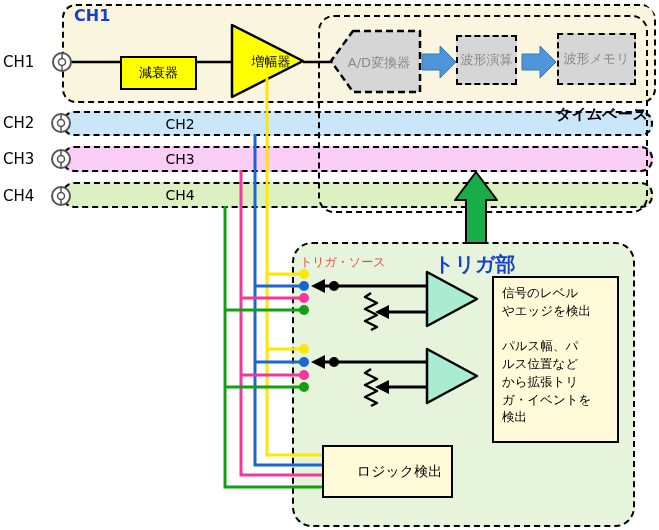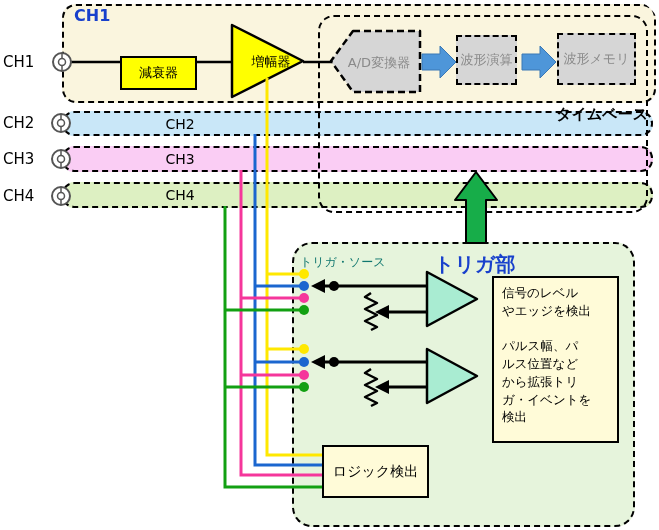--- a/index.html
+++ b/index.html
@@ -54,31 +54,31 @@
     background:#FFFBD8;border:2px solid #000;z-index:6;
     padding:6px 0 12px 8px;box-sizing:content-box;
   }
   .note-text{
     font-size:12.5px;line-height:1.42;color:#000;white-space:pre-line;
   }
   .logic-box{
     left:322px;top:445px;width:103px;height:49px;
     background:#FFFBD8;border:2px solid #000;z-index:6;
     display:flex;align-items:center;justify-content:center;
-    font-size:14px;color:#000;
+    font-size:14px;color:#000;padding-left:24px;
   }
   
   .ch1-title{left:74px;top:6px;font-size:16px;font-weight:bold;color:#1840CC;z-index:5;}
   .timebase-label{left:318px;top:105px;width:330px;text-align:right;
     font-size:15px;font-weight:bold;color:#000;z-index:5;}
   .chan-label{left:3px;width:46px;font-size:15px;color:#000;z-index:5;}
   .band-label{left:160px;width:40px;text-align:center;font-size:14px;color:#000;z-index:5;}
   .amp-label{left:245px;top:53px;width:52px;text-align:center;font-size:13px;color:#000;z-index:8;}
   .adc-label{left:340px;top:54px;width:78px;text-align:center;font-size:13px;color:#8A8A8A;z-index:8;}
-  .trig-src-label{left:300px;top:254px;font-size:12px;color:#0f766e;z-index:6;}
+  .trig-src-label{left:300px;top:254px;font-size:12px;color:#ef4444;z-index:6;}
   .trig-title{left:434px;top:251px;font-size:20px;font-weight:bold;color:#1840CC;z-index:6;}
   svg.overlay{left:0;top:0;z-index:7;pointer-events:none;}
 </style>
 </head>
 <body>
 
 <div id="canvas">
 
   <div class="abs ch1-box"></div>
   <div class="abs ch1-title">CH1</div>

